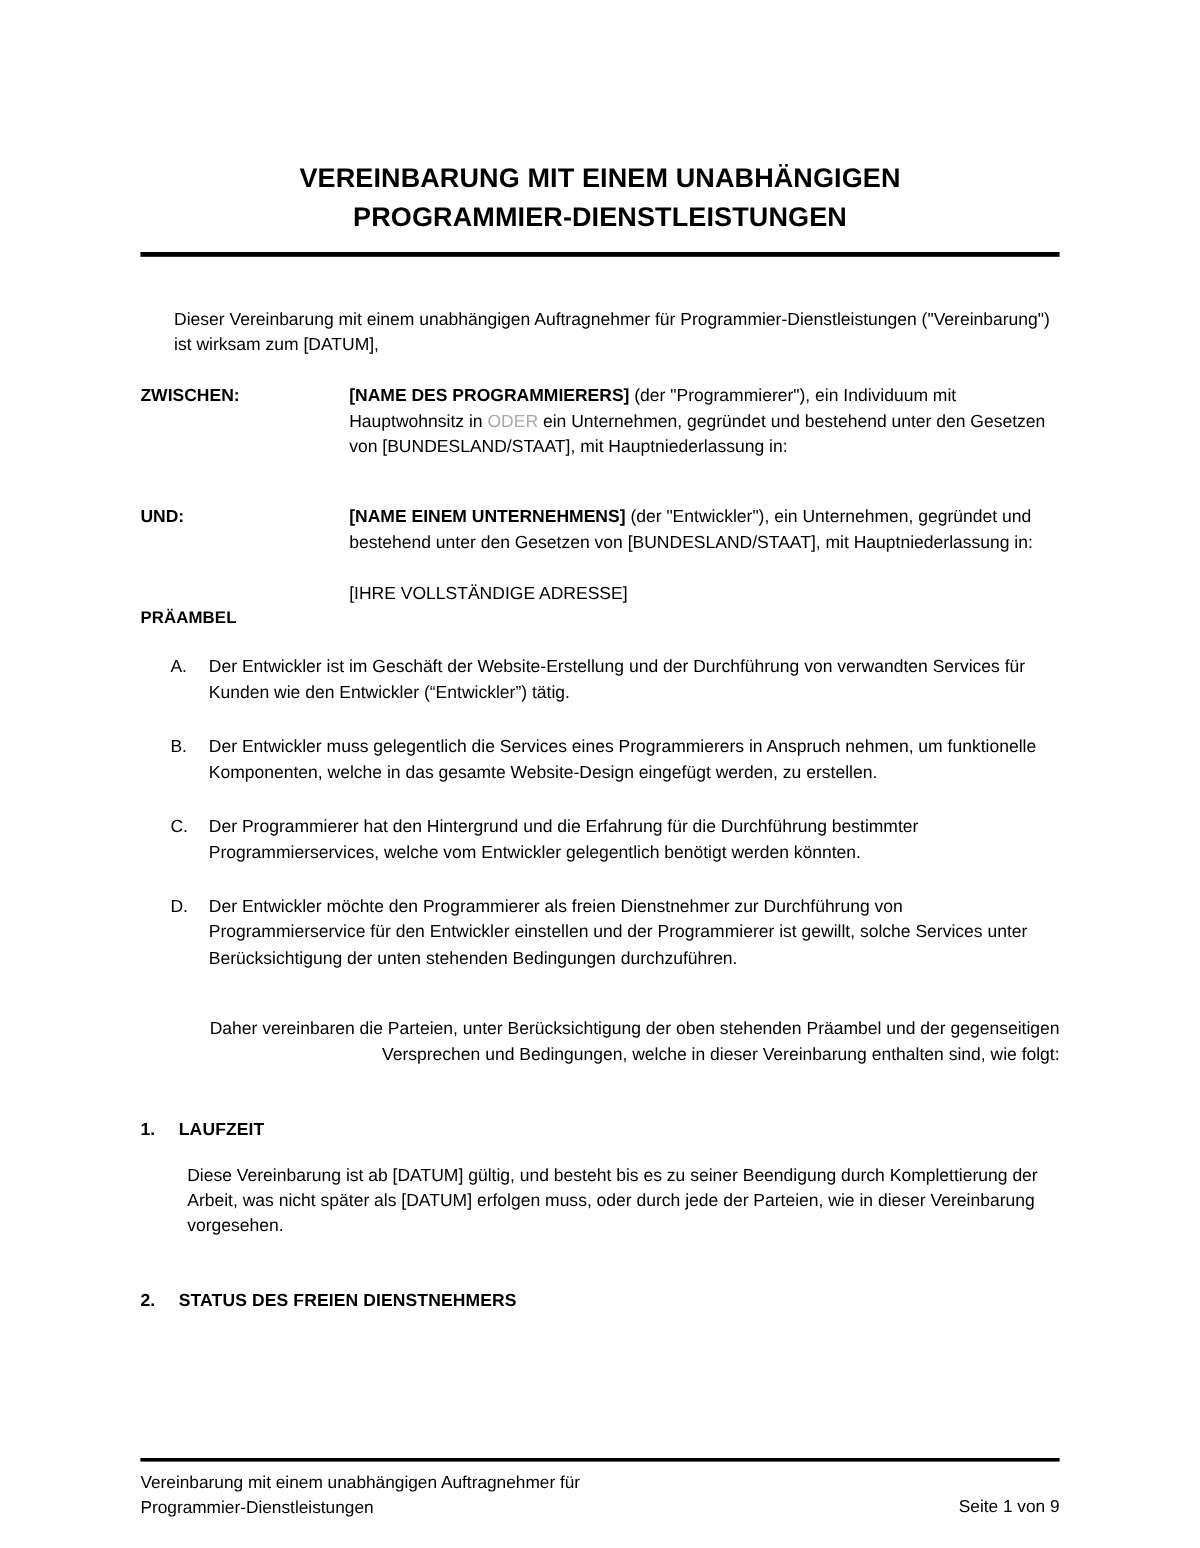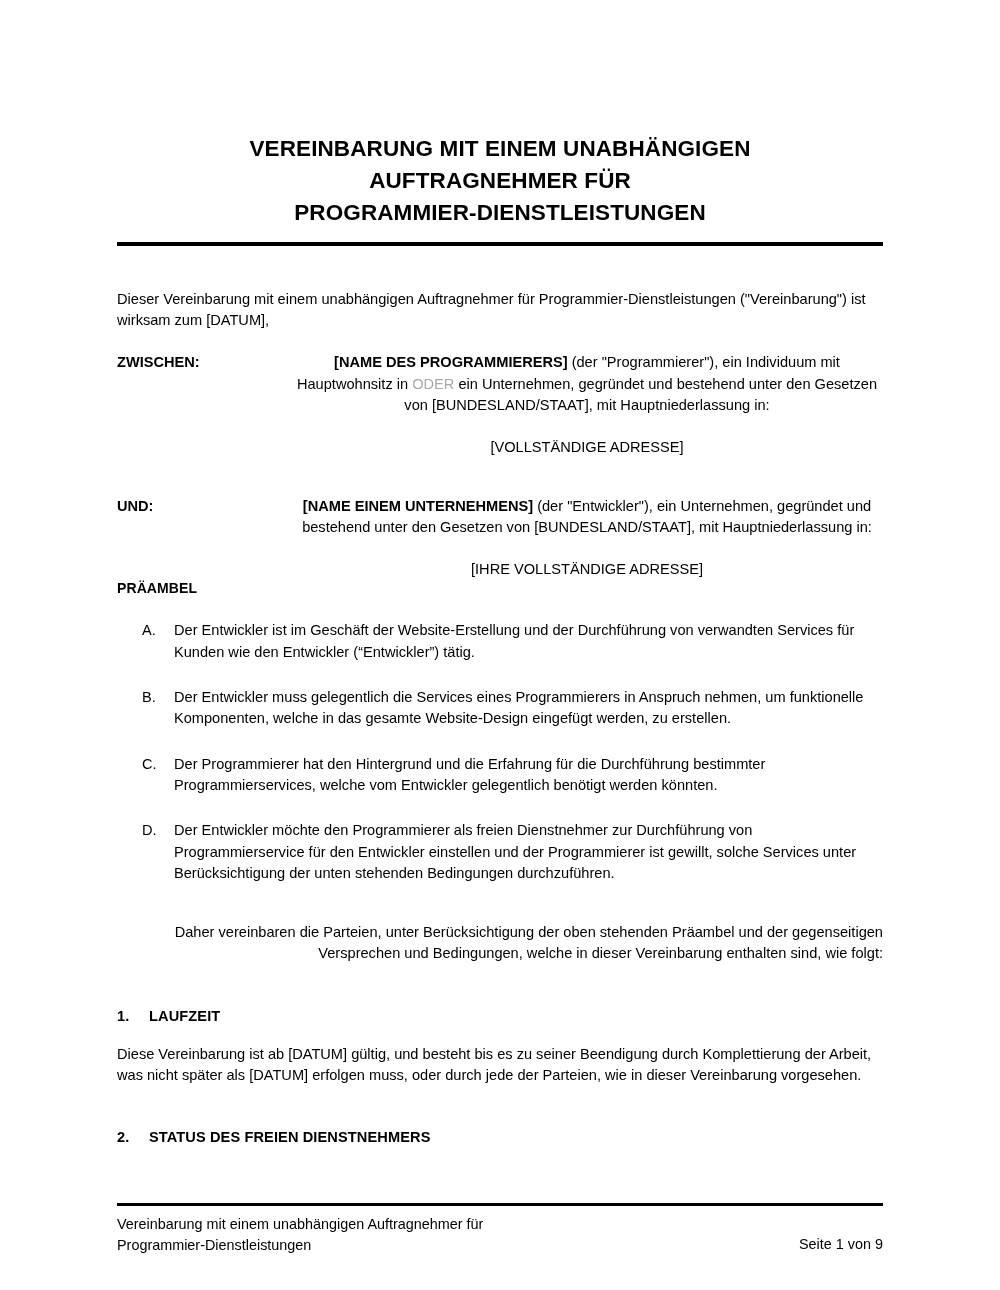--- a/index.html
+++ b/index.html
@@ -45,20 +45,21 @@
 
   
   .para {
     font-size: 14.6px;
     line-height: 1.46;
     margin: 0;
   }
 
   .intro {
     margin-top: 43px;
+    margin-left: 28px;
   }
 
   
   .party {
     display: flex;
     align-items: flex-start;
     margin-top: 21px;
   }
   .party.und { margin-top: 37px; }
 
@@ -66,21 +67,20 @@
     width: 174px;
     flex: 0 0 174px;
     font-size: 14.6px;
     font-weight: bold;
     line-height: 1.46;
   }
   .party-body {
     flex: 1 1 auto;
     font-size: 14.6px;
     line-height: 1.46;
-    text-align: center;
   }
   .party-body b { font-weight: bold; }
   .oder { color: #a8a8a8; }
   .party-address {
     margin-top: 21px;
   }
 
   
   .section-heading {
     font-size: 14px;
@@ -122,28 +122,29 @@
     font-size: 14.6px;
     font-weight: bold;
     letter-spacing: 0.1px;
   }
   .numbered .num {
     width: 32px;
     flex: 0 0 32px;
   }
   .section-body {
     margin-top: 20px;
+    margin-left: 39px;
   }
 
   
   .footer {
     position: absolute;
     left: 117px;
     right: 117px;
-    bottom: 34px;
+    bottom: 22px;
   }
   .footer-rule {
     border-top: 3px solid #000000;
     width: 766px;
   }
   .footer-content {
     display: flex;
     align-items: flex-end;
     justify-content: space-between;
     margin-top: 8px;
@@ -154,32 +155,30 @@
   .footer-left span { display: block; }
   .footer-right { white-space: nowrap; padding-bottom: 1px; }
 </style>
 </head>
 <body>
 
 <div class="page">
 
   <div class="doc-title">
     <span class="tline">VEREINBARUNG MIT EINEM UNABHÄNGIGEN</span>
-    <span class="tline">AUFTRAGNEHMER FÜR</span>
     <span class="tline">PROGRAMMIER-DIENSTLEISTUNGEN</span>
   </div>
   <div class="title-rule"></div>
 
   <p class="para intro">Dieser Vereinbarung mit einem unabhängigen Auftragnehmer für Programmier-Dienstleistungen ("Vereinbarung") ist wirksam zum [DATUM],</p>
 
   <div class="party">
     <div class="party-label">ZWISCHEN:</div>
     <div class="party-body">
       <div><b>[NAME DES PROGRAMMIERERS]</b><span> (der "Programmierer"), ein Individuum mit Hauptwohnsitz in </span><span class="oder">ODER</span><span> ein Unternehmen, gegründet und bestehend unter den Gesetzen von [BUNDESLAND/STAAT], mit Hauptniederlassung in:</span></div>
-      <div class="party-address">[VOLLSTÄNDIGE ADRESSE]</div>
     </div>
   </div>
 
   <div class="party und">
     <div class="party-label">UND:</div>
     <div class="party-body">
       <div><b>[NAME EINEM UNTERNEHMENS]</b><span> (der "Entwickler"), ein Unternehmen, gegründet und bestehend unter den Gesetzen von [BUNDESLAND/STAAT], mit Hauptniederlassung in:</span></div>
       <div class="party-address">[IHRE VOLLSTÄNDIGE ADRESSE]</div>
     </div>
   </div>

